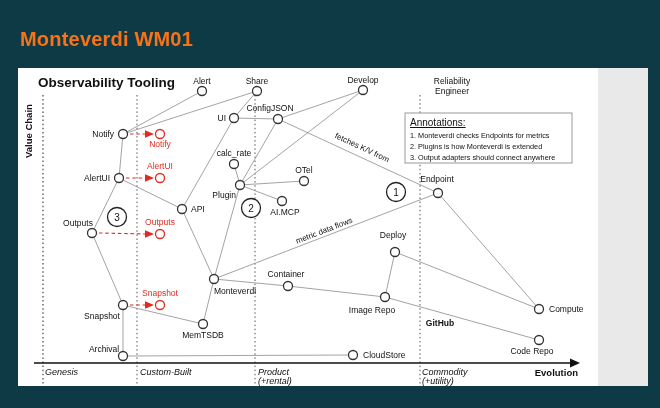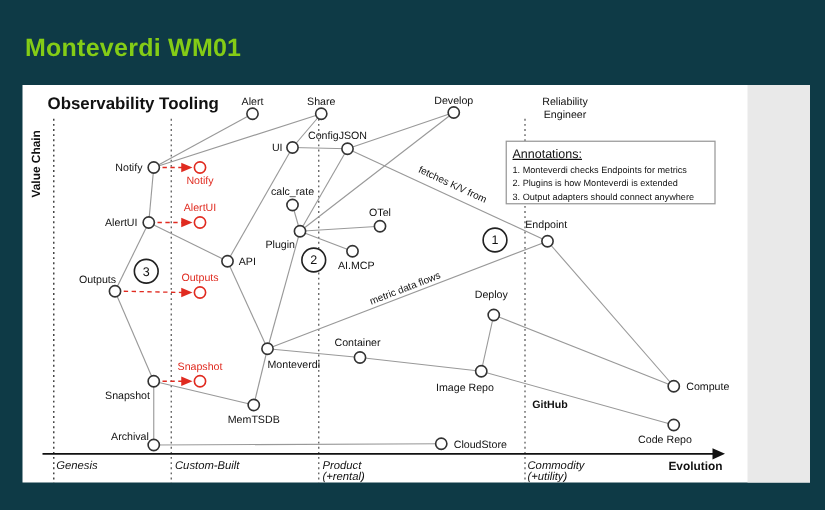--- a/index.html
+++ b/index.html
@@ -32,21 +32,21 @@
   .flow{font-size:8px;fill:#222;}
   .marker{font-size:10px;}
   .ann-title{font-size:10px;text-decoration:underline;}
   .ann-item{font-size:7.3px;}
   .note{font-size:8.5px;font-weight:bold;}
 </style>
 </head>
 <body style="background: rgb(14, 58, 70);">
 
 <div class="page">
-  <h1 class="page-title" style="color: #84cc16;">Monteverdi WM01</h1>
+  <h1 class="page-title" style="color: #f97316;">Monteverdi WM01</h1>
   <div class="panel" style="background: rgb(255, 255, 255);">
     <div class="panel-side" style="background: rgb(233, 233, 233);"></div>
     <svg id="map-svg" width="580" height="318" viewBox="0 0 580 318">
         <line x1="25" y1="27" x2="25" y2="320" stroke="#444" stroke-width="1.2" stroke-dasharray="1.5 2.6"></line>
         <line x1="119" y1="27" x2="119" y2="320" stroke="#555" stroke-width="1" stroke-dasharray="1.5 2.6"></line>
         <line x1="237" y1="27" x2="237" y2="320" stroke="#555" stroke-width="1" stroke-dasharray="1.5 2.6"></line>
         <line x1="402" y1="27" x2="402" y2="320" stroke="#555" stroke-width="1" stroke-dasharray="1.5 2.6"></line>
         <line x1="16" y1="295" x2="553" y2="295" stroke="#111" stroke-width="1.4"></line>
         <polygon points="552,290.5 552,299.5 562,295" fill="#111"></polygon>
         <text x="27" y="307" class="stage">Genesis</text>

